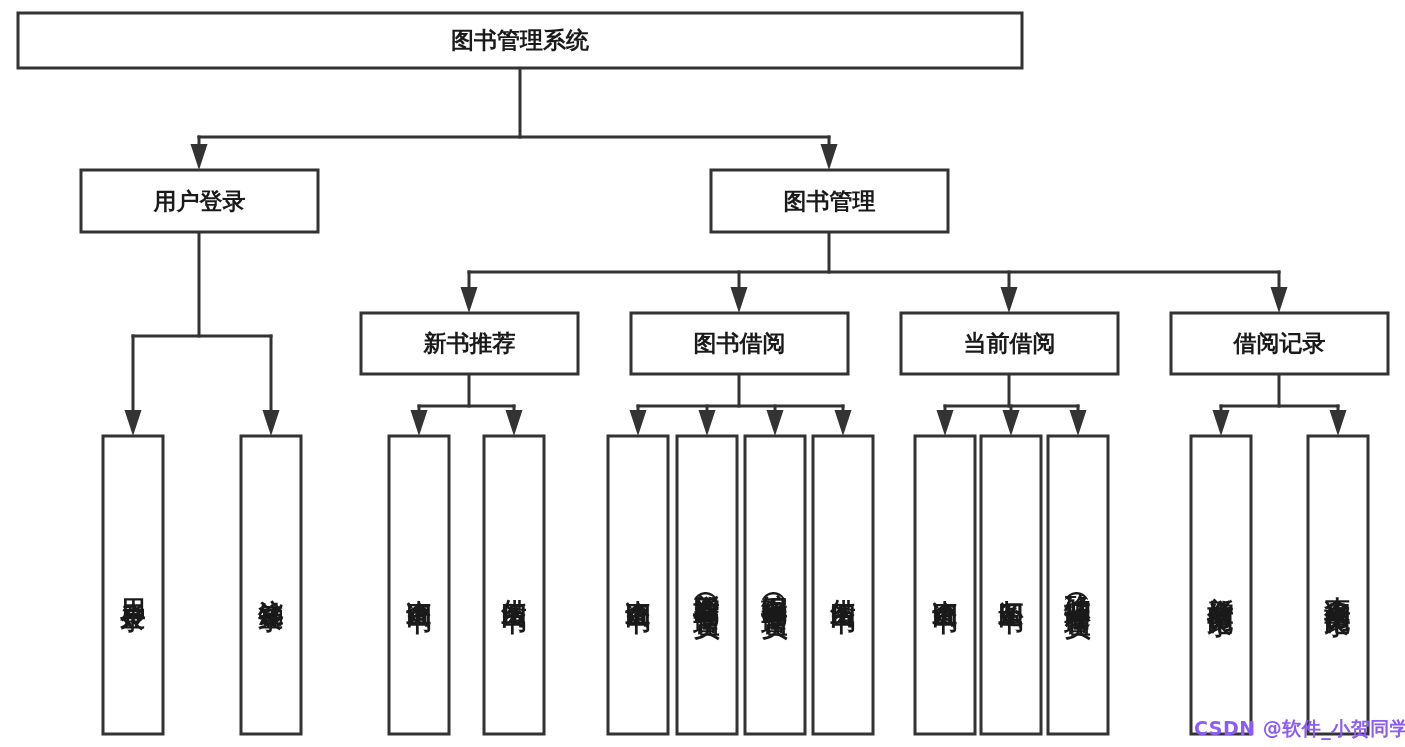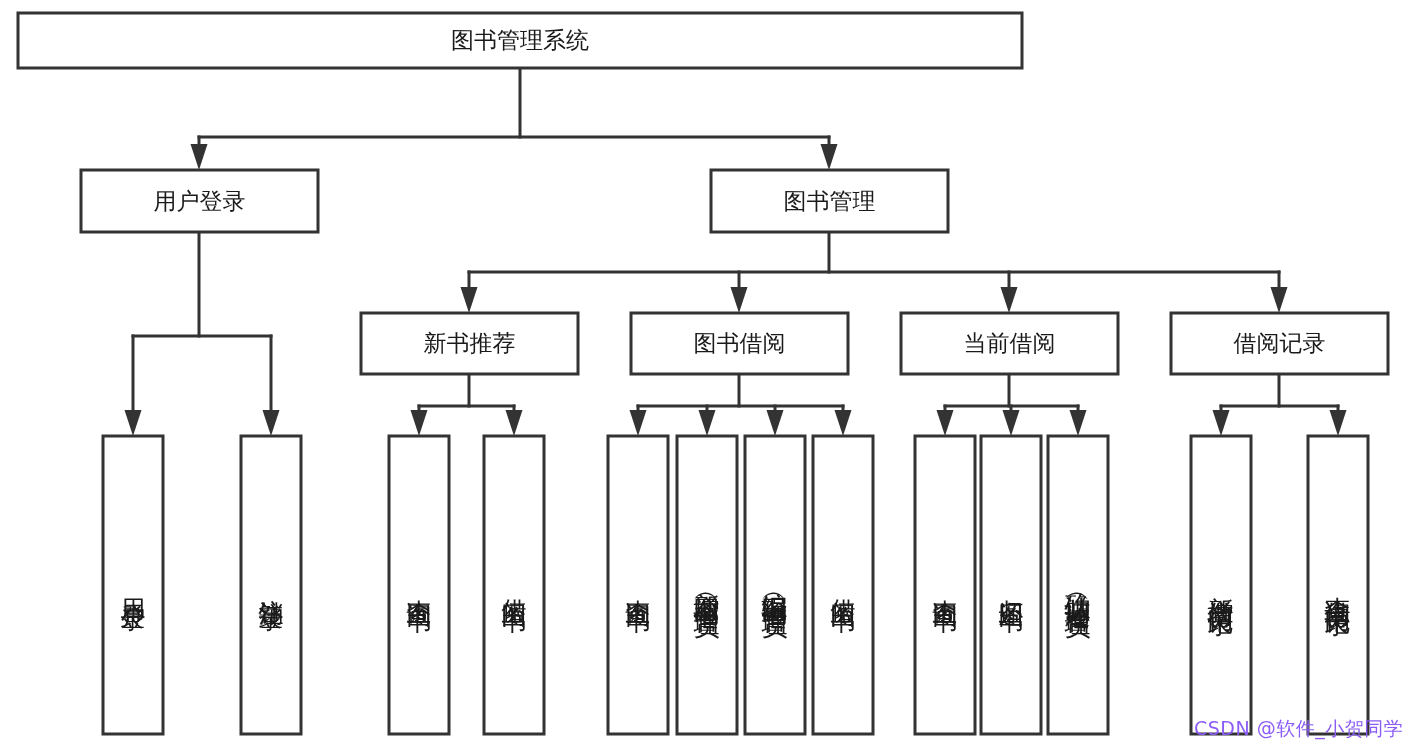--- a/index.html
+++ b/index.html
@@ -11,20 +11,21 @@
     width: 1405px;
     height: 747px;
     font-family: "DejaVu Sans", "Liberation Sans", sans-serif;
     overflow: hidden;
     position: relative;
   }
   #diagram-root {
     position: relative;
     width: 1405px;
     height: 747px;
+    font-weight: bold;
   }
   svg.canvas {
     position: absolute;
     left: 0;
     top: 0;
     width: 1405px;
     height: 747px;
   }
   .node-box {
     fill: #ffffff;

